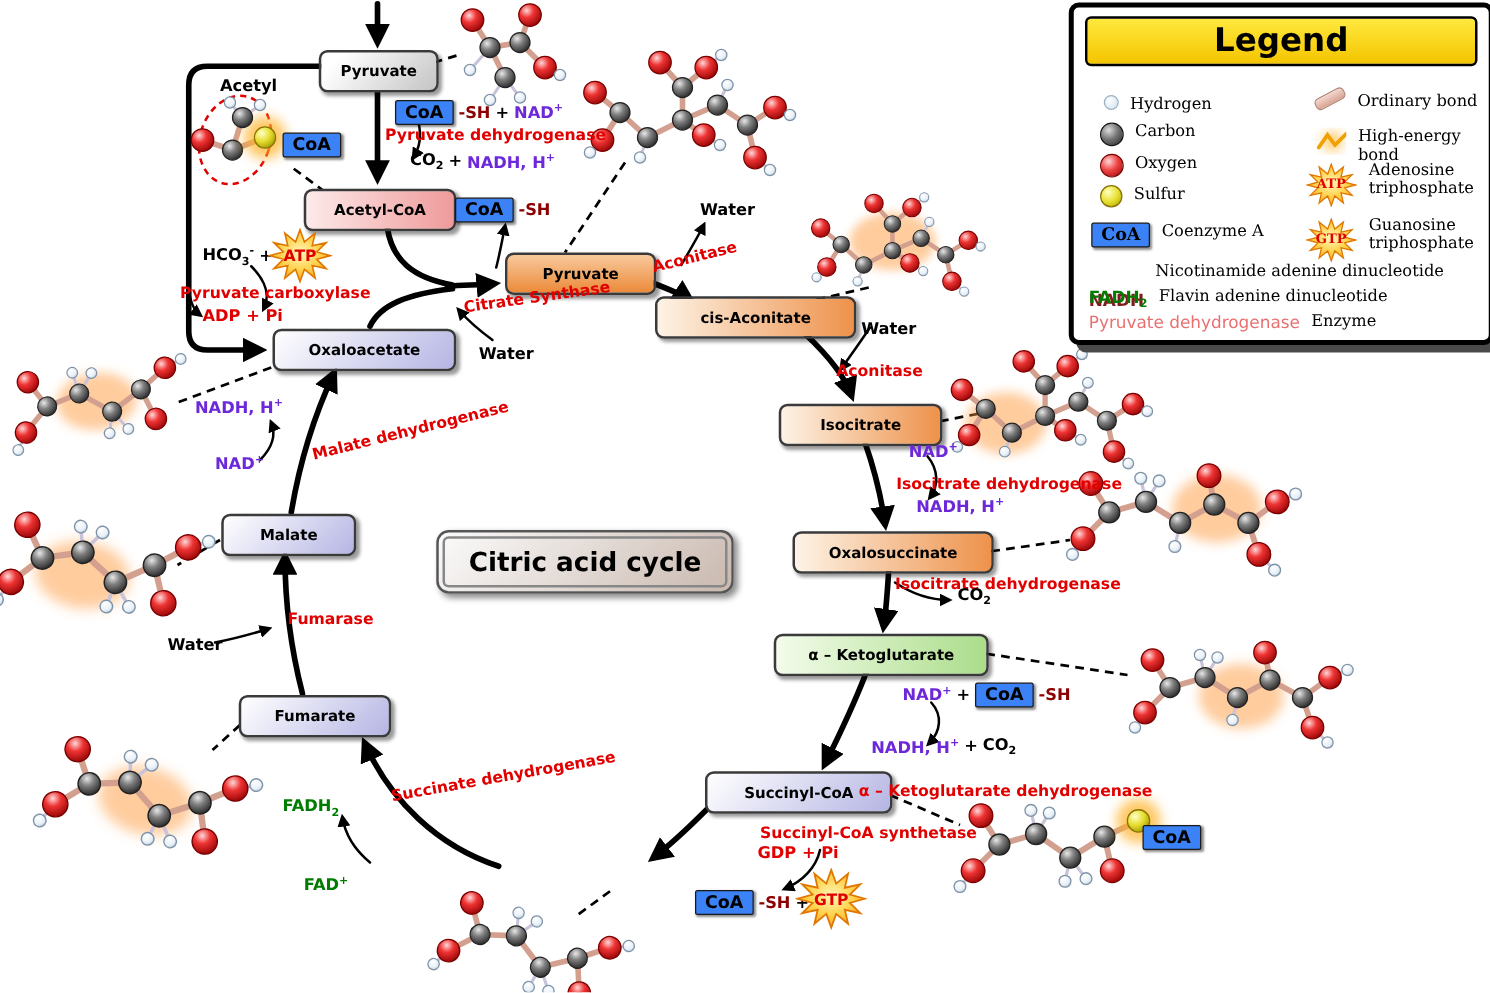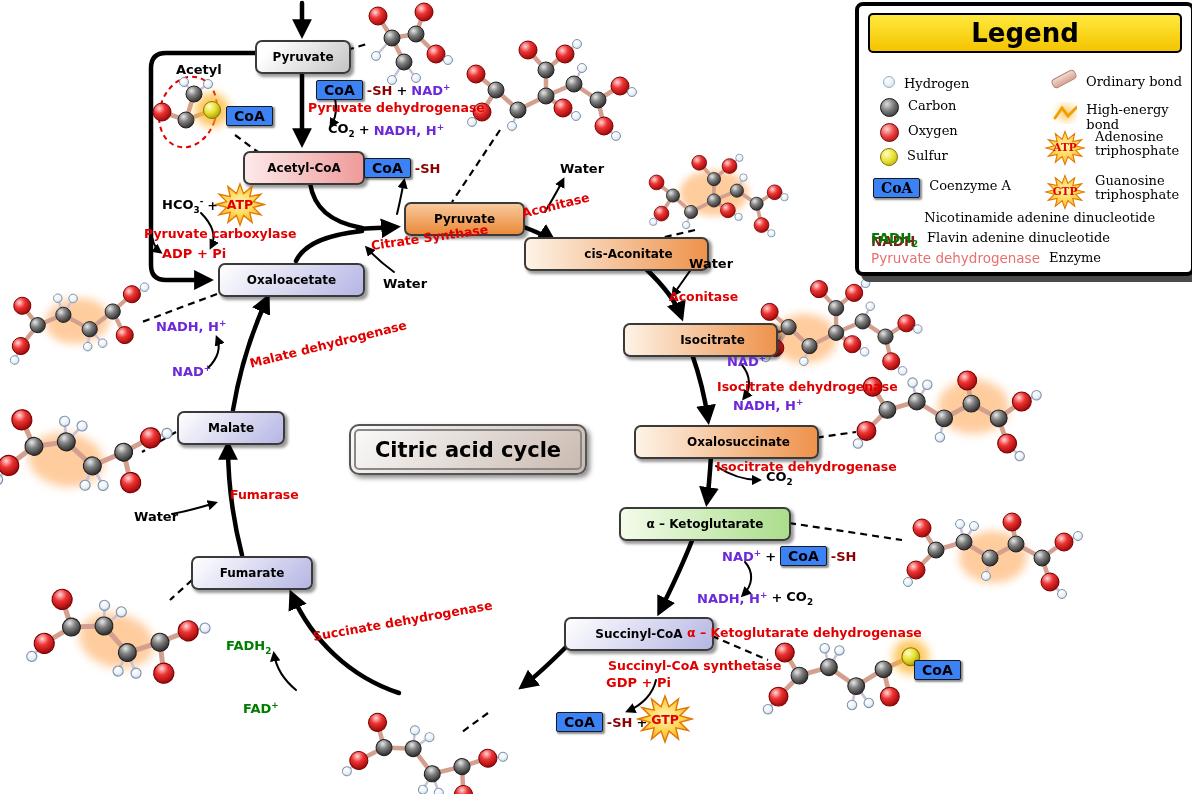--- a/index.html
+++ b/index.html
@@ -5,21 +5,21 @@
   html,body{margin:0;padding:0;background:#fff;}
   #stage{position:relative;width:1192px;height:794px;background:#fff;overflow:hidden;
          font-family:"DejaVu Sans","Liberation Sans",sans-serif;}
   #diagram{position:absolute;left:0;top:0;}
 
   .mbox{position:absolute;display:flex;align-items:center;justify-content:center;
         border:2px solid #3a3a3a;border-radius:7px;font-weight:bold;font-size:12px;color:#000;
         box-shadow:2.5px 2.5px 3px rgba(0,0,0,.40);white-space:nowrap;}
   .grad-gray  {background:linear-gradient(135deg,#ffffff 15%,#c4c4c4);}
   .grad-pink  {background:linear-gradient(to right,#fdeaea,#ef9a9a);}
-  .grad-orange{background:linear-gradient(to right,#fdf3e6,#ee924b);padding-left:24px;}
+  .grad-orange{background:linear-gradient(to right,#fdf3e6,#ee924b);}
   .grad-orange2{background:linear-gradient(180deg,#f8c99c,#eb8a3a);}
   .grad-green {background:linear-gradient(to right,#f3fcea,#abdd8b);}
   .grad-lav   {background:linear-gradient(135deg,#ffffff,#b5b5e4);}
   .center-box{border:2px solid #555;outline:2px solid #888;outline-offset:-7px;
               background:linear-gradient(135deg,#fbfbfb,#c9b8ae);font-size:21px;border-radius:10px;
               box-shadow:3px 3px 5px rgba(0,0,0,.45);}
 
   .enzyme{position:absolute;color:#e10000;font-weight:bold;font-size:12.5px;white-space:nowrap;
           transform-origin:left center;}
   .lbl{position:absolute;font-weight:bold;font-size:13px;color:#000;white-space:nowrap;}

